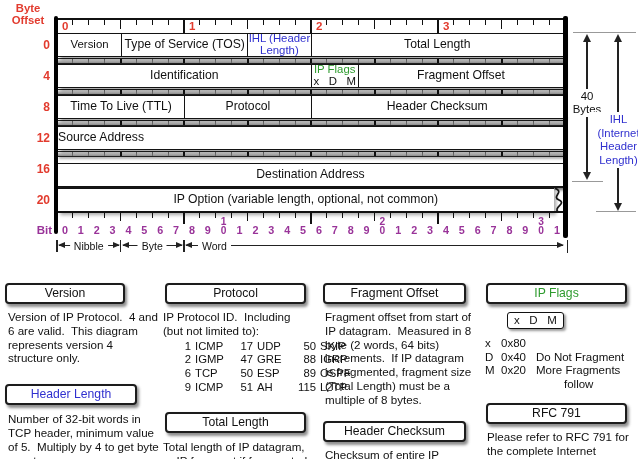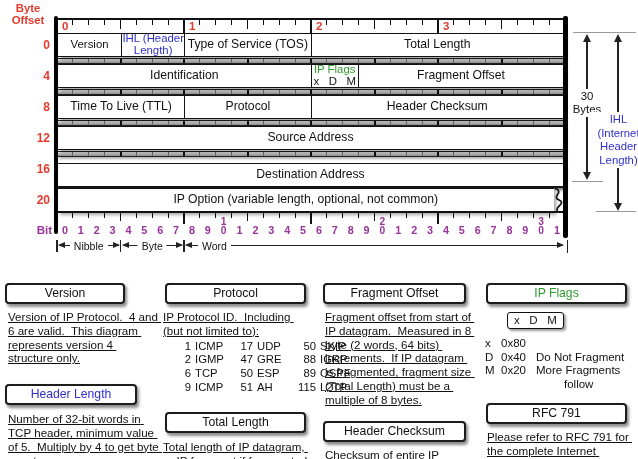--- a/index.html
+++ b/index.html
@@ -24,21 +24,20 @@
     color: #111;
   }
   .titlebox.blue  { color: #3030cf; }
   .titlebox.green { color: #2e9b2e; }
   .body {
     font-size: 11.6px;
     line-height: 13.8px;
     color: #111;
     white-space: pre-wrap;
     margin-top: 6px;
-    text-decoration: underline;
   }
   .ptable {
     display: grid;
     grid-template-columns: 16px 34px 20px 31px 24px auto;
     column-gap: 4px;
     margin: 2px 0 0 12px;
     font-size: 11.3px;
     line-height: 13.8px;
     color: #111;
   }
@@ -365,25 +364,25 @@
       <div style="position: absolute; left: 428.125px; top: 0px; width: 1px; height: 3.5px; background: rgb(111, 111, 111);"></div>
       <div style="position: absolute; left: 443.5px; top: 0px; width: 2px; height: 3.5px; background: rgb(17, 17, 17);"></div>
       <div style="position: absolute; left: 459.875px; top: 0px; width: 1px; height: 3.5px; background: rgb(111, 111, 111);"></div>
       <div style="position: absolute; left: 475.75px; top: 0px; width: 1px; height: 3.5px; background: rgb(111, 111, 111);"></div>
       <div style="position: absolute; left: 491.625px; top: 0px; width: 1px; height: 3.5px; background: rgb(111, 111, 111);"></div>
     </div>
     <div style="position: absolute; left: 57px; top: 33px; width: 507px; height: 24px; background: rgb(255, 255, 255); border: 1.6px solid rgb(19, 19, 19); box-shadow: rgba(0, 0, 0, 0.35) 2.5px 3px 3.5px; display: flex; align-items: stretch;">
       <div style="position: relative; display: flex; flex-direction: column; justify-content: center; align-items: center; text-align: center; overflow: hidden; width: 63.5px;">
         <div style="font: 11.4px / 11.8px &quot;Liberation Sans&quot;, sans-serif; color: rgb(17, 17, 17);">Version</div>
       </div>
+      <div style="position: relative; display: flex; flex-direction: column; justify-content: center; align-items: center; text-align: center; overflow: hidden; width: 127px; border-left: 1.6px solid rgb(19, 19, 19);">
+        <div style="font: 12.2px / 11.8px &quot;Liberation Sans&quot;, sans-serif; color: rgb(17, 17, 17);">Type of Service (TOS)</div>
+      </div>
       <div style="position: relative; display: flex; flex-direction: column; justify-content: center; align-items: center; text-align: center; overflow: hidden; width: 63.5px; border-left: 1.6px solid rgb(19, 19, 19);">
         <div style="font: 11.4px / 11.8px &quot;Liberation Sans&quot;, sans-serif; color: rgb(48, 48, 207);">IHL (Header Length)</div>
-      </div>
-      <div style="position: relative; display: flex; flex-direction: column; justify-content: center; align-items: center; text-align: center; overflow: hidden; width: 127px; border-left: 1.6px solid rgb(19, 19, 19);">
-        <div style="font: 12.2px / 11.8px &quot;Liberation Sans&quot;, sans-serif; color: rgb(17, 17, 17);">Type of Service (TOS)</div>
       </div>
       <div style="position: relative; display: flex; flex-direction: column; justify-content: center; align-items: center; text-align: center; overflow: hidden; width: 254px; border-left: 1.6px solid rgb(19, 19, 19);">
         <div style="font: 12.2px / 11.8px &quot;Liberation Sans&quot;, sans-serif; color: rgb(17, 17, 17);">Total Length</div>
       </div>
     </div>
     <div style="position: absolute; left: 57px; top: 64px; width: 507px; height: 24px; background: rgb(255, 255, 255); border: 1.6px solid rgb(19, 19, 19); box-shadow: rgba(0, 0, 0, 0.35) 2.5px 3px 3.5px; display: flex; align-items: stretch;">
       <div style="position: relative; display: flex; flex-direction: column; justify-content: center; align-items: center; text-align: center; overflow: hidden; width: 254px;">
         <div style="font: 12.2px / 11.8px &quot;Liberation Sans&quot;, sans-serif; color: rgb(17, 17, 17);">Identification</div>
       </div>
       <div style="position: relative; display: flex; flex-direction: column; justify-content: center; align-items: center; text-align: center; overflow: hidden; width: 47.625px; border-left: 1.6px solid rgb(19, 19, 19);">
@@ -399,21 +398,21 @@
         <div style="font: 12.2px / 11.8px &quot;Liberation Sans&quot;, sans-serif; color: rgb(17, 17, 17);">Time To Live (TTL)</div>
       </div>
       <div style="position: relative; display: flex; flex-direction: column; justify-content: center; align-items: center; text-align: center; overflow: hidden; width: 127px; border-left: 1.6px solid rgb(19, 19, 19);">
         <div style="font: 12.2px / 11.8px &quot;Liberation Sans&quot;, sans-serif; color: rgb(17, 17, 17);">Protocol</div>
       </div>
       <div style="position: relative; display: flex; flex-direction: column; justify-content: center; align-items: center; text-align: center; overflow: hidden; width: 254px; border-left: 1.6px solid rgb(19, 19, 19);">
         <div style="font: 12.2px / 11.8px &quot;Liberation Sans&quot;, sans-serif; color: rgb(17, 17, 17);">Header Checksum</div>
       </div>
     </div>
     <div style="position: absolute; left: 57px; top: 126px; width: 507px; height: 24px; background: rgb(255, 255, 255); border: 1.6px solid rgb(19, 19, 19); box-shadow: rgba(0, 0, 0, 0.35) 2.5px 3px 3.5px; display: flex; align-items: stretch;">
-      <div style="position: relative; display: flex; flex-direction: column; justify-content: center; align-items: center; text-align: center; overflow: hidden; width: 508px; border-radius: 7px;">
+      <div style="position: relative; display: flex; flex-direction: column; justify-content: center; align-items: flex-start; text-align: center; overflow: hidden; width: 508px; border-radius: 7px;">
         <div style="font: 12.2px / 11.8px &quot;Liberation Sans&quot;, sans-serif; color: rgb(17, 17, 17);">Source Address</div>
       </div>
     </div>
     <div style="position: absolute; left: 57px; top: 163px; width: 507px; height: 24px; background: rgb(255, 255, 255); border: 1.6px solid rgb(19, 19, 19); box-shadow: rgba(0, 0, 0, 0.35) 2.5px 3px 3.5px; display: flex; align-items: stretch;">
       <div style="position: relative; display: flex; flex-direction: column; justify-content: center; align-items: center; text-align: center; overflow: hidden; width: 508px;">
         <div style="font: 12.2px / 11.8px &quot;Liberation Sans&quot;, sans-serif; color: rgb(17, 17, 17);">Destination Address</div>
       </div>
     </div>
     <div style="position: absolute; left: 57px; top: 188px; width: 496.5px; height: 24px; background: rgb(255, 255, 255); border-top: 1.6px solid rgb(19, 19, 19); border-right: none; border-bottom: 1.6px solid rgb(19, 19, 19); border-left: 1.6px solid rgb(19, 19, 19); border-image: initial; box-shadow: rgba(0, 0, 0, 0.35) 2.5px 3px 3.5px; display: flex; align-items: stretch;">
       <div style="position: relative; display: flex; flex-direction: column; justify-content: center; align-items: center; text-align: center; overflow: hidden; width: 508px;">
@@ -519,15 +518,15 @@
     <div style="position: absolute; left: 562.5px; top: 16px; width: 5px; height: 222px; background: rgb(0, 0, 0); border-radius: 2px;"></div>
     <div style="position: absolute; left: 573px; top: 32px; width: 63px; height: 1.2px; background: rgb(153, 153, 153);"></div>
     <div style="position: absolute; left: 572px; top: 180.5px; width: 31px; height: 1.2px; background: rgb(153, 153, 153);"></div>
     <div style="position: absolute; left: 596px; top: 211px; width: 40px; height: 1.2px; background: rgb(153, 153, 153);"></div>
     <div style="position: absolute; left: 586.4px; top: 38px; width: 1.2px; height: 137px; background: rgb(34, 34, 34);"></div>
     <div style="position: absolute; left: 583px; top: 33.5px; width: 0px; height: 0px; border-left: 4px solid transparent; border-right: 4px solid transparent; border-bottom: 8px solid rgb(34, 34, 34);"></div>
     <div style="position: absolute; left: 583px; top: 171.5px; width: 0px; height: 0px; border-left: 4px solid transparent; border-right: 4px solid transparent; border-top: 8px solid rgb(34, 34, 34);"></div>
     <div style="position: absolute; left: 617.4px; top: 38px; width: 1.2px; height: 168px; background: rgb(34, 34, 34);"></div>
     <div style="position: absolute; left: 614px; top: 33.5px; width: 0px; height: 0px; border-left: 4px solid transparent; border-right: 4px solid transparent; border-bottom: 8px solid rgb(34, 34, 34);"></div>
     <div style="position: absolute; left: 614px; top: 202.5px; width: 0px; height: 0px; border-left: 4px solid transparent; border-right: 4px solid transparent; border-top: 8px solid rgb(34, 34, 34);"></div>
-    <div style="position: absolute; left: 568px; top: 89px; width: 38px; background: rgb(255, 255, 255); text-align: center; color: rgb(17, 17, 17); font: 11.4px / 13px &quot;Liberation Sans&quot;, sans-serif; padding: 1px 0px;">30 Bytes</div>
+    <div style="position: absolute; left: 568px; top: 89px; width: 38px; background: rgb(255, 255, 255); text-align: center; color: rgb(17, 17, 17); font: 11.4px / 13px &quot;Liberation Sans&quot;, sans-serif; padding: 1px 0px;">40 Bytes</div>
     <div style="position: absolute; left: 590px; top: 112px; width: 57px; background: rgb(255, 255, 255); text-align: center; color: rgb(48, 48, 207); font: 11.3px / 13.5px &quot;Liberation Sans&quot;, sans-serif; padding: 1px 0px;">IHL (Internet Header Length)</div>
   </div>
 
 </body></html>

